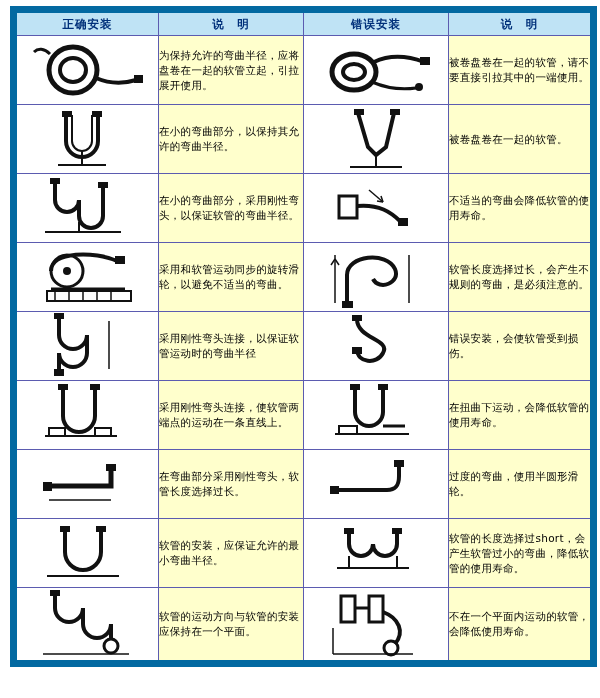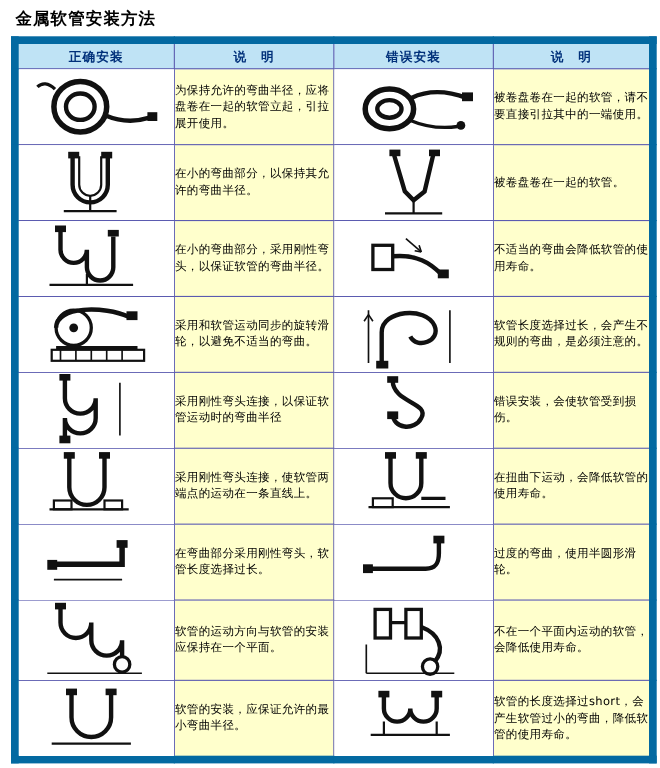--- a/index.html
+++ b/index.html
@@ -68,21 +68,20 @@
   col.c3 { width: 145px; }
   col.c4 { width: 145px; }
 
   svg.fig { display: block; margin: 0 auto; }
 </style>
 </head>
 <body>
 
 <div class="page">
 
-  <div class="title">金属软管安装方法</div>
 
   <table class="hose">
     <colgroup>
         <col class="c1">
         <col class="c2">
         <col class="c3">
         <col class="c4">
       </colgroup>
     <thead>
       <tr>
@@ -254,20 +253,43 @@
             <path d="M22 34 L74 34 C 84 34, 86 28, 86 20 L86 10" fill="none" stroke="#111" stroke-width="4"></path>
             <rect x="17" y="30" width="9" height="8" fill="#111"></rect>
             <rect x="81" y="4" width="10" height="7" fill="#111"></rect>
           </svg>
         </td>
         <td class="desc">过度的弯曲，使用半圆形滑轮。</td>
       </tr>
 
       <tr>
         <td class="pic">
+          <svg class="fig" width="126" height="62" viewBox="0 0 126 62" aria-hidden="true">
+            <path d="M40 8 L40 30 A18 18 0 0 0 76 30 L76 8" fill="none" stroke="#111" stroke-width="4"></path>
+            <rect x="35" y="4" width="10" height="6" fill="#111"></rect>
+            <rect x="71" y="4" width="10" height="6" fill="#111"></rect>
+            <line x1="22" y1="54" x2="94" y2="54" stroke="#111" stroke-width="2"></line>
+          </svg>
+        </td>
+        <td class="desc">软管的安装，应保证允许的最小弯曲半径。</td>
+        <td class="pic">
+          <svg class="fig" width="126" height="62" viewBox="0 0 126 62" aria-hidden="true">
+            <path d="M36 10 L36 22 A12 12 0 0 0 60 22 L60 22 A12 12 0 0 0 84 22 L84 10" fill="none" stroke="#111" stroke-width="4"></path>
+            <rect x="31" y="6" width="10" height="6" fill="#111"></rect>
+            <rect x="79" y="6" width="10" height="6" fill="#111"></rect>
+            <line x1="24" y1="46" x2="96" y2="46" stroke="#111" stroke-width="2"></line>
+            <line x1="36" y1="34" x2="36" y2="46" stroke="#111" stroke-width="2"></line>
+            <line x1="84" y1="34" x2="84" y2="46" stroke="#111" stroke-width="2"></line>
+          </svg>
+        </td>
+        <td class="desc">软管的长度选择过short，会产生软管过小的弯曲，降低软管的使用寿命。</td>
+      </tr>
+
+      <tr>
+        <td class="pic">
           <svg class="fig" width="126" height="72" viewBox="0 0 126 72" aria-hidden="true">
             <path d="M30 6 L30 20 A14 14 0 0 0 58 20 L58 36 A14 14 0 0 0 86 36 L86 52" fill="none" stroke="#111" stroke-width="4"></path>
             <rect x="25" y="2" width="10" height="6" fill="#111"></rect>
             <circle cx="86" cy="58" r="7" fill="none" stroke="#111" stroke-width="3"></circle>
             <line x1="18" y1="66" x2="104" y2="66" stroke="#111" stroke-width="1.5"></line>
           </svg>
         </td>
         <td class="desc">软管的运动方向与软管的安装应保持在一个平面。</td>
         <td class="pic">
           <svg class="fig" width="126" height="72" viewBox="0 0 126 72" aria-hidden="true">
@@ -276,38 +298,15 @@
             <path d="M42 20 L56 20" stroke="#111" stroke-width="3"></path>
             <path d="M70 24 C 86 30, 92 44, 82 56" fill="none" stroke="#111" stroke-width="4"></path>
             <circle cx="78" cy="60" r="7" fill="none" stroke="#111" stroke-width="3"></circle>
             <line x1="20" y1="40" x2="20" y2="66" stroke="#111" stroke-width="1.5"></line>
             <line x1="20" y1="66" x2="100" y2="66" stroke="#111" stroke-width="1.5"></line>
           </svg>
         </td>
         <td class="desc">不在一个平面内运动的软管，会降低使用寿命。</td>
       </tr>
 
-      <tr>
-        <td class="pic">
-          <svg class="fig" width="126" height="62" viewBox="0 0 126 62" aria-hidden="true">
-            <path d="M40 8 L40 30 A18 18 0 0 0 76 30 L76 8" fill="none" stroke="#111" stroke-width="4"></path>
-            <rect x="35" y="4" width="10" height="6" fill="#111"></rect>
-            <rect x="71" y="4" width="10" height="6" fill="#111"></rect>
-            <line x1="22" y1="54" x2="94" y2="54" stroke="#111" stroke-width="2"></line>
-          </svg>
-        </td>
-        <td class="desc">软管的安装，应保证允许的最小弯曲半径。</td>
-        <td class="pic">
-          <svg class="fig" width="126" height="62" viewBox="0 0 126 62" aria-hidden="true">
-            <path d="M36 10 L36 22 A12 12 0 0 0 60 22 L60 22 A12 12 0 0 0 84 22 L84 10" fill="none" stroke="#111" stroke-width="4"></path>
-            <rect x="31" y="6" width="10" height="6" fill="#111"></rect>
-            <rect x="79" y="6" width="10" height="6" fill="#111"></rect>
-            <line x1="24" y1="46" x2="96" y2="46" stroke="#111" stroke-width="2"></line>
-            <line x1="36" y1="34" x2="36" y2="46" stroke="#111" stroke-width="2"></line>
-            <line x1="84" y1="34" x2="84" y2="46" stroke="#111" stroke-width="2"></line>
-          </svg>
-        </td>
-        <td class="desc">软管的长度选择过short，会产生软管过小的弯曲，降低软管的使用寿命。</td>
-      </tr>
-
     </tbody>
   </table>
 </div>
 
 </body></html>

